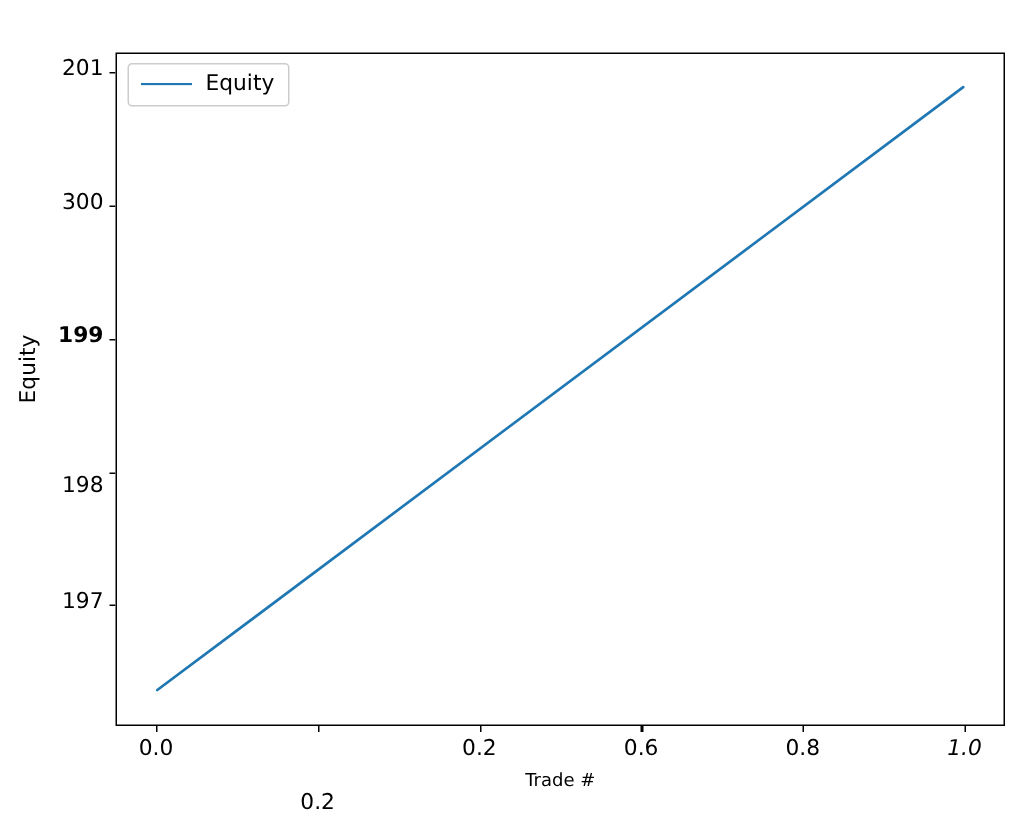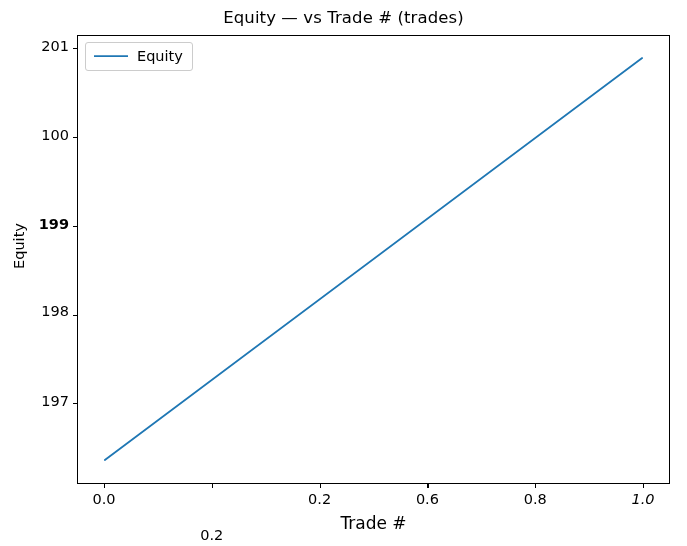--- a/index.html
+++ b/index.html
@@ -74,21 +74,21 @@
     width: 1.1px;
     height: 4.2px;
     background: #000000;
   }
   #xaxis-label {
     position: absolute;
     left: 77px;
     top: 513px;
     width: 593px;
     text-align: center;
-    font-size: 17px;
+    font-size: 12px;
   }
   #yaxis-label {
     position: absolute;
     left: -41px;
     top: 238px;
     width: 120px;
     text-align: center;
     font-size: 14.5px;
     transform: rotate(-90deg);
     transform-origin: center center;
@@ -115,31 +115,30 @@
     font-size: 14.5px;
     line-height: 1;
     white-space: nowrap;
   }
 </style>
 </head>
 <body>
 
 <div id="figure">
 
-  <div id="chart-title">Equity — vs Trade # (trades)</div>
 
   <div id="yaxis-label">Equity</div>
 
   <div id="xaxis-label">Trade #</div>
 
   <div id="ytick-labels">
       <div class="ytick-label" style="right: 618px; top: 393.251px;">197</div>
-      <div class="ytick-label" style="right: 618px; top: 303px;">198</div>
+      <div class="ytick-label" style="right: 618px; top: 316px;">198</div>
       <div class="ytick-label" style="right: 618px; top: 215.781px; font-weight: bold;">199</div>
-      <div class="ytick-label" style="right: 618px; top: 127.045px;">100</div>
+      <div class="ytick-label" style="right: 618px; top: 127.045px;">300</div>
       <div class="ytick-label" style="right: 618px; top: 38.3103px;">201</div>
     </div>
   <div id="ytick-marks">
       <div class="ytick-mark" style="left: 72.8px; top: 403.251px;"></div>
       <div class="ytick-mark" style="left: 72.8px; top: 314.516px;"></div>
       <div class="ytick-mark" style="left: 72.8px; top: 225.781px;"></div>
       <div class="ytick-mark" style="left: 72.8px; top: 137.045px;"></div>
       <div class="ytick-mark" style="left: 72.8px; top: 48.3103px;"></div>
     </div>
   <div id="xtick-labels">

